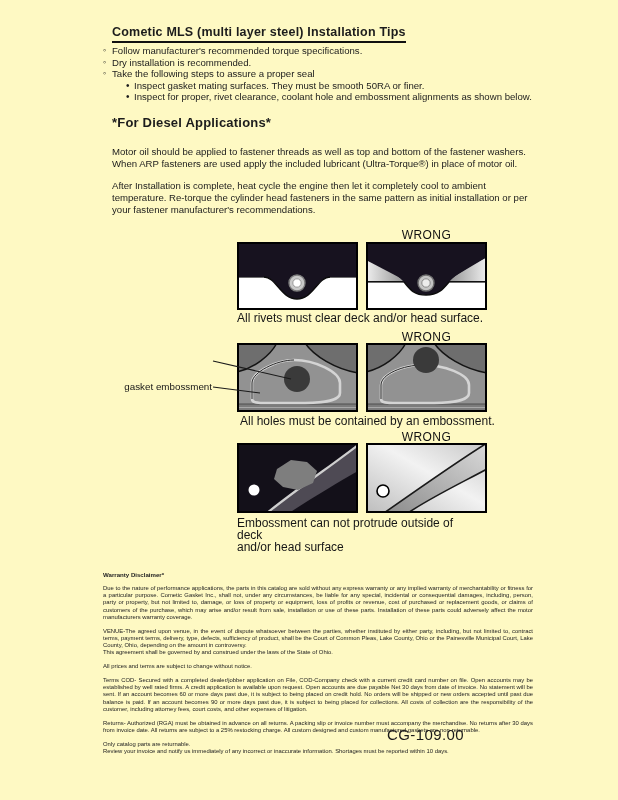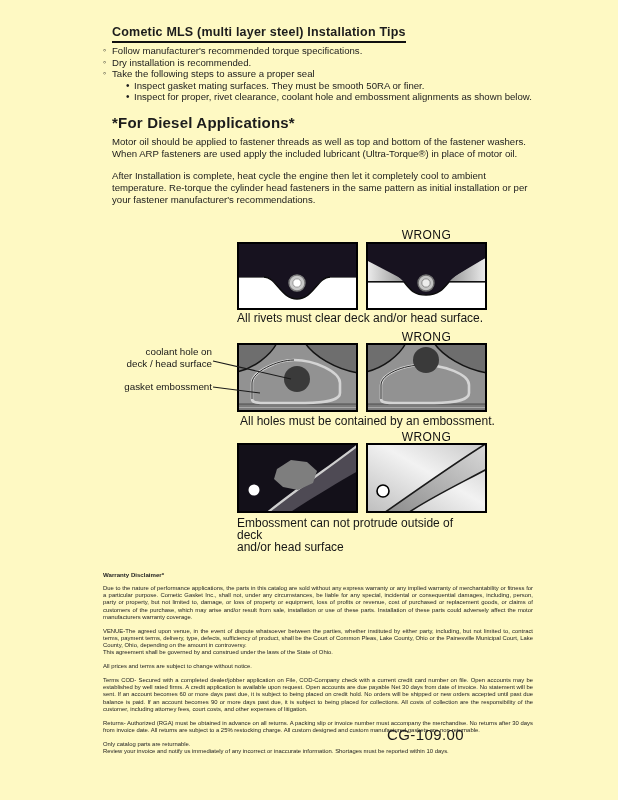--- a/index.html
+++ b/index.html
@@ -7,21 +7,21 @@
         font-family:"Liberation Sans",sans-serif;color:#1c1c1c;-webkit-font-smoothing:antialiased;}
   .abs{position:absolute;}
   .title{left:112px;top:25px;font-size:12.5px;font-weight:700;letter-spacing:.2px;
          border-bottom:2px solid #111;padding-bottom:2px;display:inline-block;}
   .tips{left:103px;top:45px;width:445px;font-size:9.6px;line-height:11.6px;}
   .bullet-row{display:flex;align-items:flex-start;}
   .b-glyph{width:9px;flex:0 0 9px;font-size:9px;line-height:11.6px;color:#1c1c1c;}
   .sub{margin-left:23px;}
   .sub .b-glyph{width:8px;flex:0 0 8px;font-size:10px;}
   .diesel{left:112px;top:117px;width:430px;font-size:9.6px;line-height:11.8px;}
-  .diesel h2{font-size:15px;font-weight:700;margin:0 0 7px 0;letter-spacing:.2px;}
+  .diesel h2{font-size:13px;font-weight:700;margin:0 0 17px 0;letter-spacing:.2px;}
   .diesel p{margin:0 0 11px 0;}
   .hdr{position:absolute;width:121px;text-align:center;font-size:12px;letter-spacing:.4px;color:#111;}
   .hdr.c1{left:237px;margin-top:16px;} .hdr.c2{left:366px;}
   .panel{position:absolute;width:121px;}
   .cap{font-size:12px;line-height:12px;color:#161616;}
   .lbl{font-size:9.8px;line-height:11.5px;text-align:right;color:#161616;}
   .legal{left:103px;top:571px;width:430px;font-size:5.9px;line-height:7.15px;text-align:justify;color:#222;}
   .legal .lh{font-weight:700;font-size:6.1px;margin-bottom:7px;text-align:left;}
   .legal p{margin:0 0 6.8px 0;white-space:pre-line;}
   .footer{left:387px;top:726px;font-size:15px;letter-spacing:.4px;color:#1a1a1a;}
@@ -107,22 +107,20 @@
     <circle cx="60" cy="41" r="8" fill="#c4c4c4" stroke="#6f6f6f" stroke-width="1.4"></circle>
     <circle cx="60" cy="41" r="4.2" fill="#ececec" stroke="#8a8a8a" stroke-width="1"></circle>
     <rect x="1" y="1" width="119" height="66" fill="none" stroke="#000000" stroke-width="2"></rect>
   </svg>
 
   <div class="abs cap" style="left:237px;top:312px">All rivets must clear deck and/or head surface.</div>
 
   <div class="abs hdr c1" style="top:330px">RIGHT</div>
   <div class="abs hdr c2" style="top:330px">WRONG</div>
 
-  <div class="abs lbl prelines" style="left:106px;top:346px;width:106px">coolant hole on
-deck / head surface</div>
   <div class="abs lbl" style="left:106px;top:381px;width:106px">gasket embossment</div>
 
   <svg class="panel" style="left:237px;top:343px" width="121" height="69" viewBox="0 0 121 69">
     <rect x="0" y="0" width="121" height="69" fill="#929292"></rect>
     <path d="M0,0 L40,0 C33,13 17,25 0,29 Z" fill="#6e6e6e" stroke="#141414" stroke-width="1.5"></path>
     <path d="M121,0 L68,0 C77,13 98,26 121,30 Z" fill="#6e6e6e" stroke="#141414" stroke-width="1.5"></path>
     <rect x="0" y="61" width="121" height="8" fill="#7c7c7c"></rect>
     <line x1="0" y1="61" x2="121" y2="61" stroke="#4e4e4e" stroke-width="1"></line>
     <line x1="0" y1="64.5" x2="121" y2="64.5" stroke="#a8a8a8" stroke-width="1"></line>
     <path d="M15,56 L15,40 C15,29 40,17 57,17 C78,17 103,29 103,40 L103,50 C103,57 88,60 68,60 L27,60 C18,60 15,59 15,56 Z" fill="none" stroke="#d4d4d4" stroke-width="2.6"></path>

